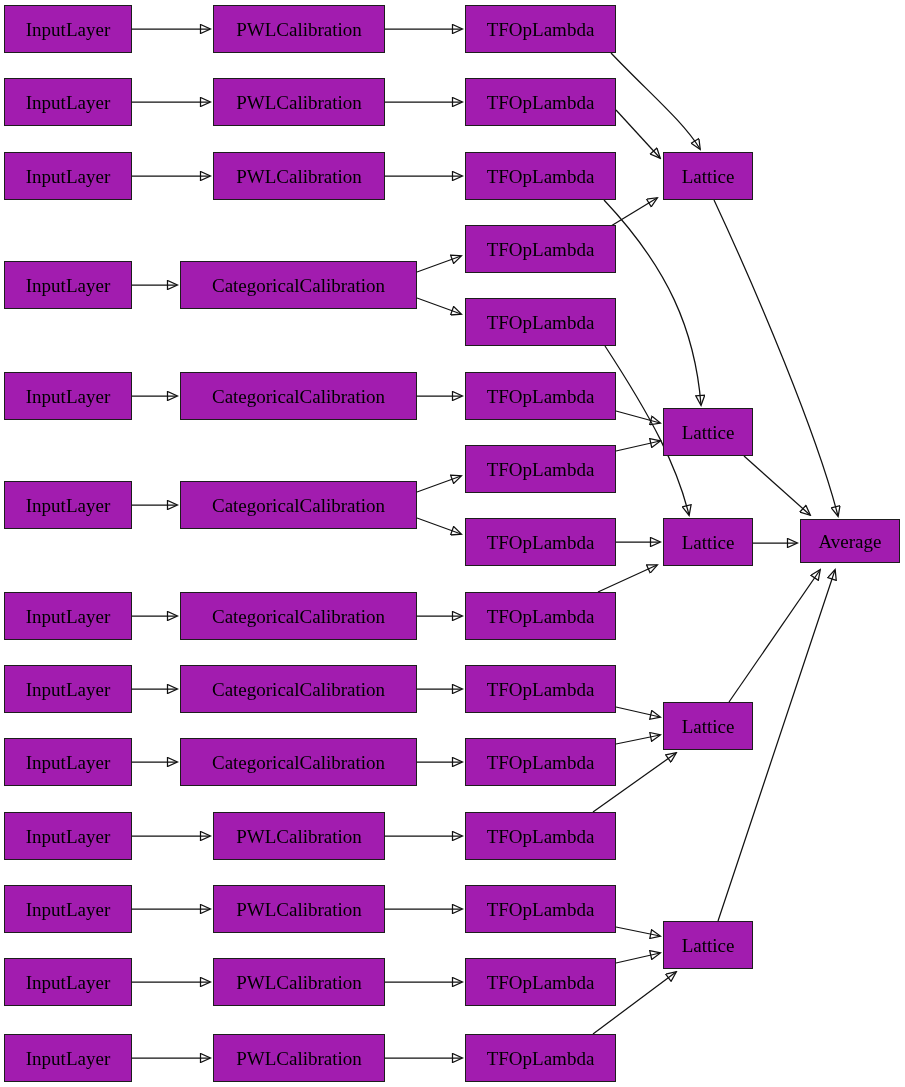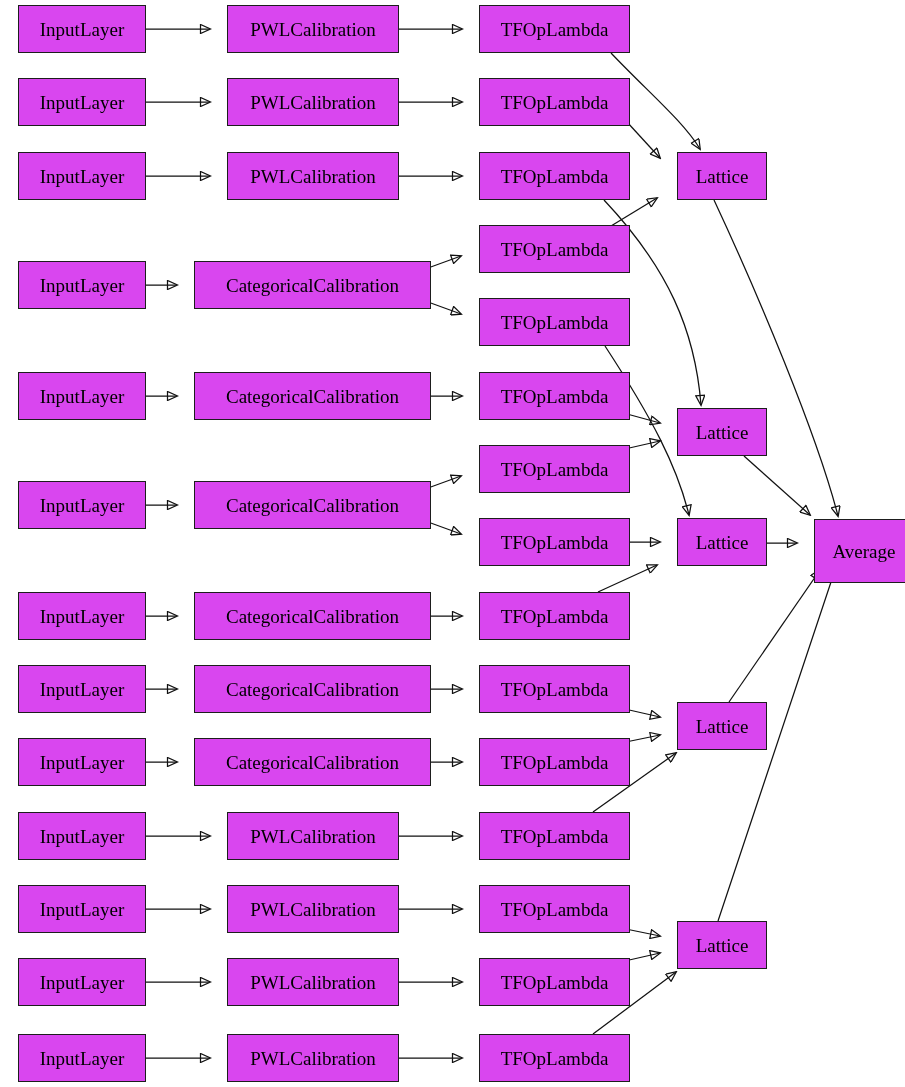--- a/index.html
+++ b/index.html
@@ -8,27 +8,26 @@
     width:905px;height:1087px;
     background:#ffffff;
     font-family:"Liberation Serif","DejaVu Serif",serif;
     overflow:hidden;
   }
   #edge-layer{position:absolute;left:0;top:0;width:905px;height:1087px;}
   #edge-layer path{fill:none;stroke:#111111;stroke-width:1.25px;}
   .node{
     position:absolute;
     box-sizing:border-box;
-    background:#d946ef;
+    background:#a21caf;
     border:1.4px solid #1d1d1d;
     display:flex;align-items:center;justify-content:center;
     font-size:19px;color:#000000;
     white-space:nowrap;
     line-height:1;
-    margin-left:14px;
   }
 </style>
 </head>
 <body>
 
 <div class="canvas">
   <svg id="edge-layer" viewBox="0 0 905 1087" xmlns="http://www.w3.org/2000/svg">
     <defs>
       <marker id="arrowhead" viewBox="0 0 10 10" refX="9.5" refY="5" markerWidth="10" markerHeight="8" orient="auto-start-reverse">
         <path d="M0,0.5 L10,5 L0,9.5 z" fill="#111111" stroke="none"></path>
@@ -217,17 +216,17 @@
       </div>
       <div class="node" style="left: 663px; top: 518px; width: 90px; height: 48px;">
         <span>Lattice</span>
       </div>
       <div class="node" style="left: 663px; top: 702px; width: 90px; height: 48px;">
         <span>Lattice</span>
       </div>
       <div class="node" style="left: 663px; top: 921px; width: 90px; height: 48px;">
         <span>Lattice</span>
       </div>
-      <div class="node" style="left: 800px; top: 519px; width: 100px; height: 64px;">
+      <div class="node" style="left: 800px; top: 519px; width: 100px; height: 44px;">
         <span>Average</span>
       </div>
     </div>
 </div>
 
 </body></html>

